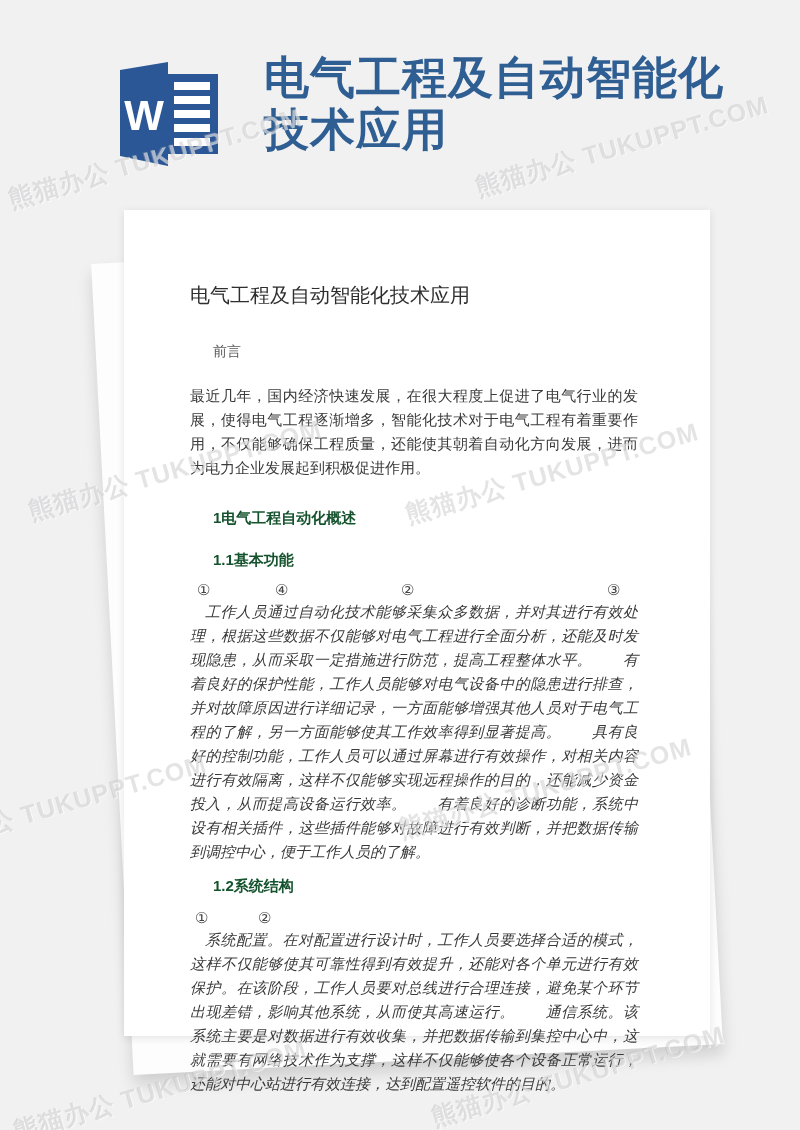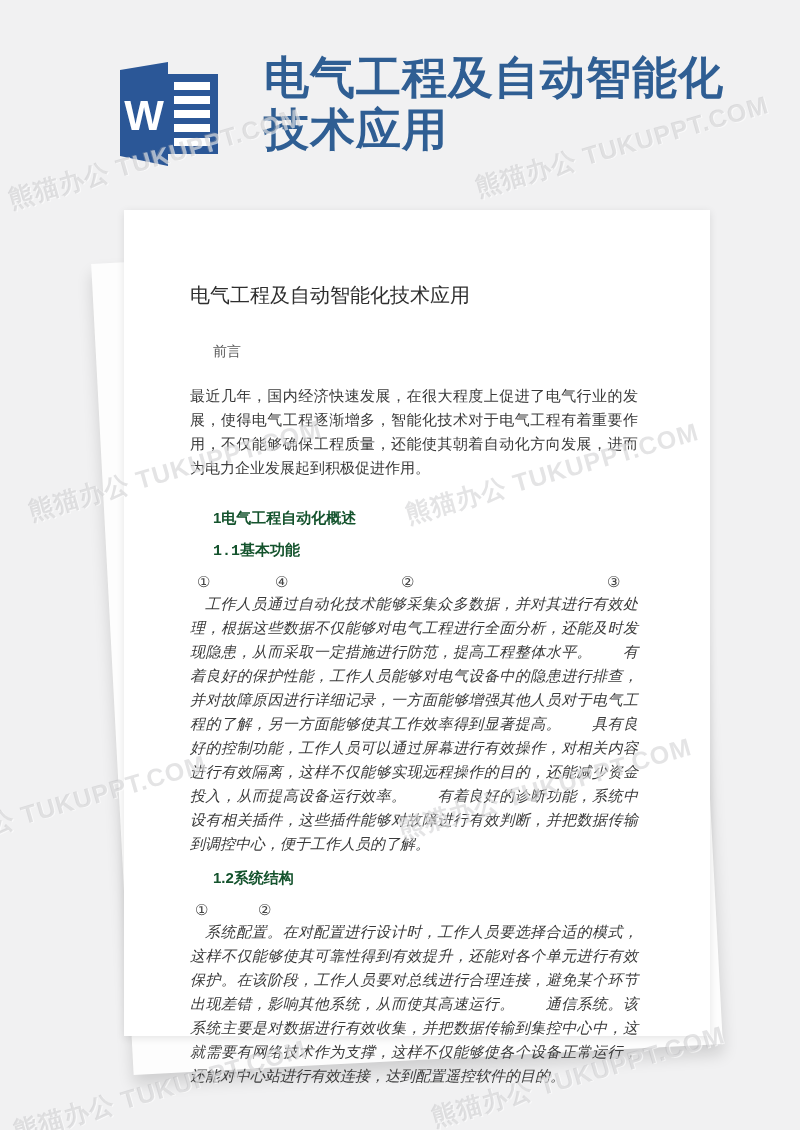--- a/index.html
+++ b/index.html
@@ -37,21 +37,21 @@
   }
   .preface{margin-top:32px;padding-left:23px;font-size:14px;color:#5a5a5a;}
   .para{margin:0;text-align:justify;}
   .p-intro{margin-top:20px;font-family:Liberation Serif, serif;}
   .p-indent{text-indent:1em;}
   .heading{
     padding-left:23px;font-size:15px;line-height:20px;color:#14532d;
     font-family:"Liberation Sans","DejaVu Sans",sans-serif;font-weight:600;
   }
   .h-1{margin-top:28px;}
-  .h-11{margin-top:14px;font-family:Liberation Mono, monospace;}
+  .h-11{margin-top:22px;}
   .h-12{margin-top:12px;}
   .h-2{margin-top:12px;}
   .markers{position:relative;height:20px;font-size:15px;color:#444;}
   .m-row1{margin-top:8px;}
   .m-row2{margin-top:10px;}
   .markers span{position:absolute;top:0;}
   .m-row1 span:nth-child(1){left:7px;}
   .m-row1 span:nth-child(2){left:85px;}
   .m-row1 span:nth-child(3){left:211px;}
   .m-row1 span:nth-child(4){left:417px;}

